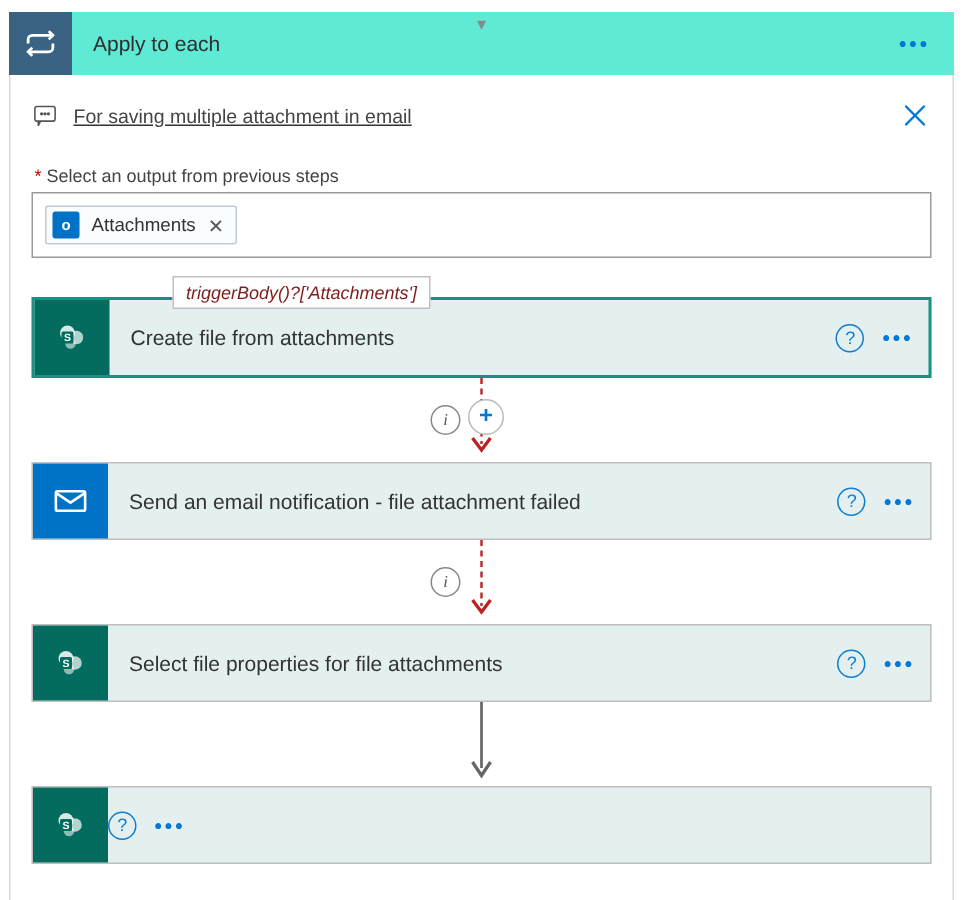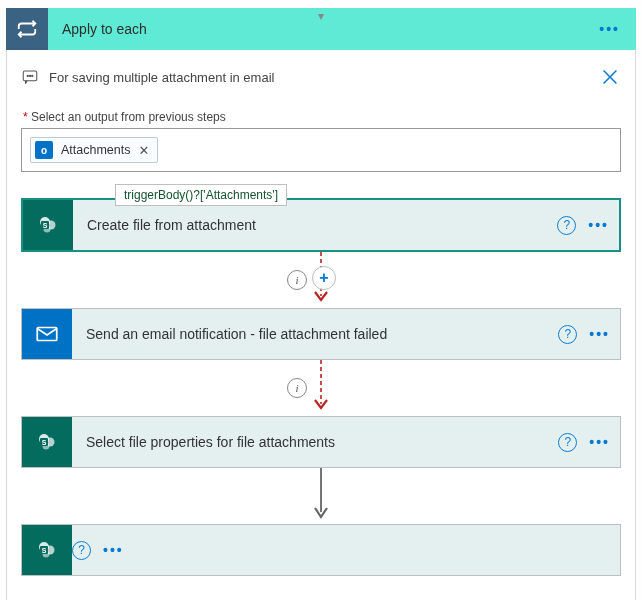--- a/index.html
+++ b/index.html
@@ -39,20 +39,21 @@
     margin: 0 6px 6px 6px;
     border: 1px solid #d9d9d9;
     border-top: none;
     padding: 10px 14px 26px 14px;
     background: #fff;
   }
 
   .comment-row {
     display: flex; align-items: center; gap: 10px;
     padding: 6px 0 18px 0;
+    text-decoration: underline;
   }
   .comment-row .txt { flex: 1; color: #444; font-size: 13px; }
   .close-x { stroke: #0078d4; stroke-width: 1.6; fill: none; cursor: pointer; }
 
   .field-label { font-size: 12px; color: #444; margin: 4px 0 4px 2px; }
   .field-label .star { color: #c00; }
   .select-box {
     border: 1px solid #999;
     padding: 8px 8px;
     min-height: 24px;
@@ -74,22 +75,23 @@
   }
   .chip .x { color: #555; cursor: pointer; font-size: 13px; }
 
   .flow-area { margin-top: 26px; position: relative; }
   .tooltip {
     position: absolute;
     left: 94px; top: -14px;
     background: #fff;
     border: 1px solid #bfbfbf;
     padding: 3px 8px;
-    font-size: 12px; color: #14532d;
+    font-size: 12px; color: #7f1d1d;
     z-index: 5;
+    font-style: italic;
   }
 
   .card {
     display: flex; align-items: center;
     border: 1px solid #bfbfbf;
     background: #e4f0ef;
     height: 50px;
     margin: 0 0 0 0;
   }
   .card.active { border: 2px solid #189184; }
@@ -179,21 +181,21 @@
       <div class="card active">
         <div class="iconbox">
           <svg width="24" height="24" viewBox="0 0 24 24" class="sp-glyph">
             <circle cx="9" cy="9" r="5" fill="#fff" opacity="0.85"></circle>
             <circle cx="15" cy="12" r="4.5" fill="#fff" opacity="0.7"></circle>
             <circle cx="11" cy="16" r="3.5" fill="#fff" opacity="0.55"></circle>
             <rect x="5" y="8" width="8" height="8" rx="1" fill="#036c5f"></rect>
             <text x="9" y="14.5" text-anchor="middle" fill="#fff" font-size="7" font-family="Arial" font-weight="bold">S</text>
           </svg>
         </div>
-        <div class="label">Create file from attachment</div>
+        <div class="label">Create file from attachments</div>
         <div class="help">?</div>
         <div class="dots">•••</div>
       </div>
 
       <div class="conn">
         <svg width="600" height="56" viewBox="0 0 600 56">
           <line x1="300" y1="0" x2="300" y2="44" stroke="#b22" stroke-width="1.6" stroke-dasharray="4 3"></line>
           <polyline points="294,40 300,48 306,40" fill="none" stroke="#b22" stroke-width="2.2"></polyline>
         </svg>
         <div class="info-badge">i</div>

